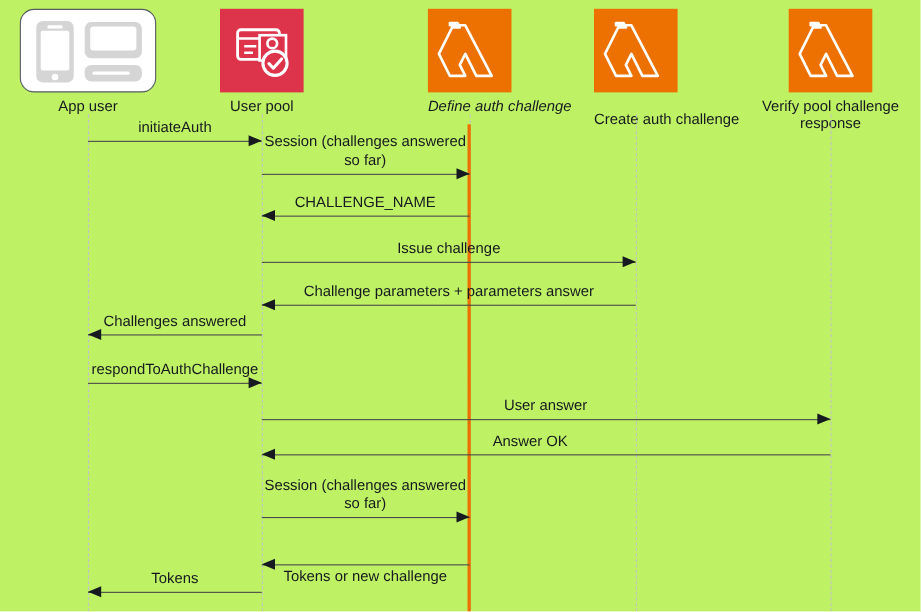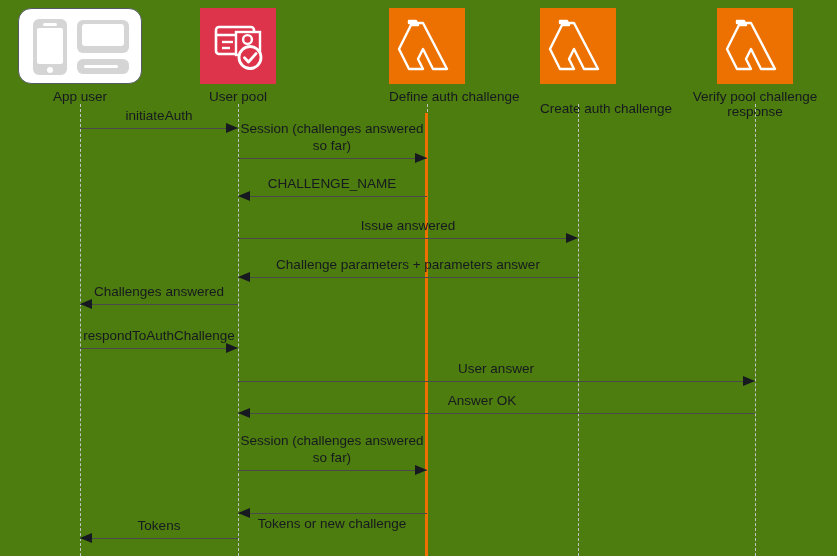--- a/index.html
+++ b/index.html
@@ -8,21 +8,21 @@
     background: #ffffff;
   }
   body {
     font-family: "Liberation Sans", sans-serif;
     color: #16191f;
   }
   #diagram {
     position: relative;
     width: 837px;
     height: 556px;
-    background: #4d7c0f;
+    background: #bef264;
     overflow: hidden;
   }
   
   .actor {
     position: absolute;
     text-align: center;
   }
   .actor-icon {
     position: relative;
     margin: 0 auto;
@@ -210,21 +210,21 @@
     </div>
     <div class="actor-label" style="margin-top:5px;">User pool</div>
   </div>
 
   <div class="actor" style="left:389px; top:8px; width:76px;">
     <div class="actor-icon svc-square" style="background:#ED7100;">
       <svg width="76" height="76" viewBox="0 0 76 76">
         <path d="M20 15 h14 l24 46 h-14 l-10 -20 l-5 10 l5 10 h-14 l-10 -20 l12 -24 h7 l-2 -4 h-7 z" fill="none" stroke="#ffffff" stroke-width="2.4" stroke-linejoin="round"></path>
       </svg>
     </div>
-    <div class="actor-label" style="margin-top:5px;">Define auth challenge</div>
+    <div class="actor-label" style="margin-top:5px;font-style:italic;">Define auth challenge</div>
   </div>
 
   <div class="actor" style="left:540px; top:8px; width:76px;">
     <div class="actor-icon svc-square" style="background:#ED7100;">
       <svg width="76" height="76" viewBox="0 0 76 76">
         <path d="M20 15 h14 l24 46 h-14 l-10 -20 l-5 10 l5 10 h-14 l-10 -20 l12 -24 h7 l-2 -4 h-7 z" fill="none" stroke="#ffffff" stroke-width="2.4" stroke-linejoin="round"></path>
       </svg>
     </div>
     <div class="actor-label" style="margin-top:17px;">Create auth challenge</div>
   </div>
@@ -260,21 +260,21 @@
 
   <div class="msg" style="left:238px; top:196px; width:189px;">
     <div class="msg-line" style="width:189px;"></div>
     <div class="arrowhead left" style="left:0px;"></div>
     <div class="msg-label" style="left:94px; top:-21px;">CHALLENGE_NAME</div>
   </div>
 
   <div class="msg" style="left:238px; top:238px; width:340px;">
     <div class="msg-line" style="width:340px;"></div>
     <div class="arrowhead right" style="left:328px;"></div>
-    <div class="msg-label" style="left:170px; top:-21px;">Issue answered</div>
+    <div class="msg-label" style="left:170px; top:-21px;">Issue challenge</div>
   </div>
 
   <div class="msg" style="left:238px; top:277px; width:340px;">
     <div class="msg-line" style="width:340px;"></div>
     <div class="arrowhead left" style="left:0px;"></div>
     <div class="msg-label" style="left:170px; top:-21px;">Challenge parameters + parameters answer</div>
   </div>
 
   <div class="msg" style="left:80px; top:304px; width:158px;">
     <div class="msg-line" style="width:158px;"></div>

